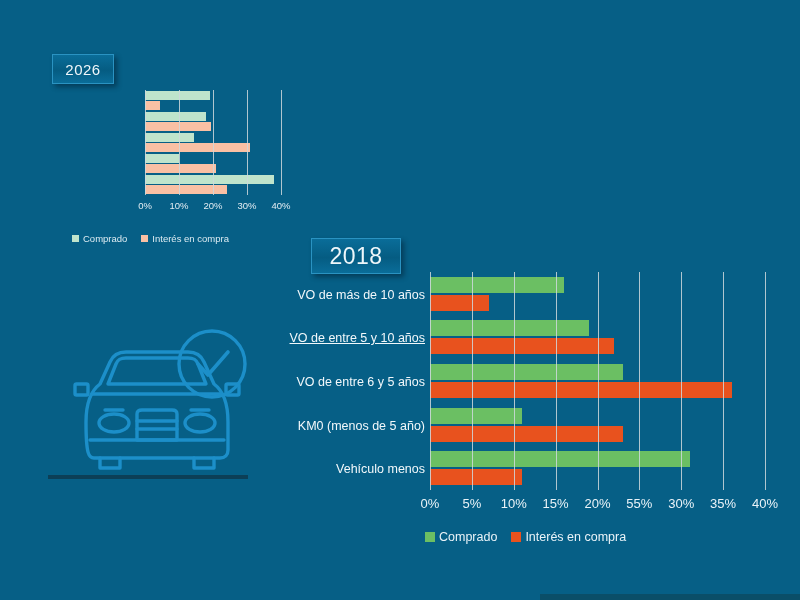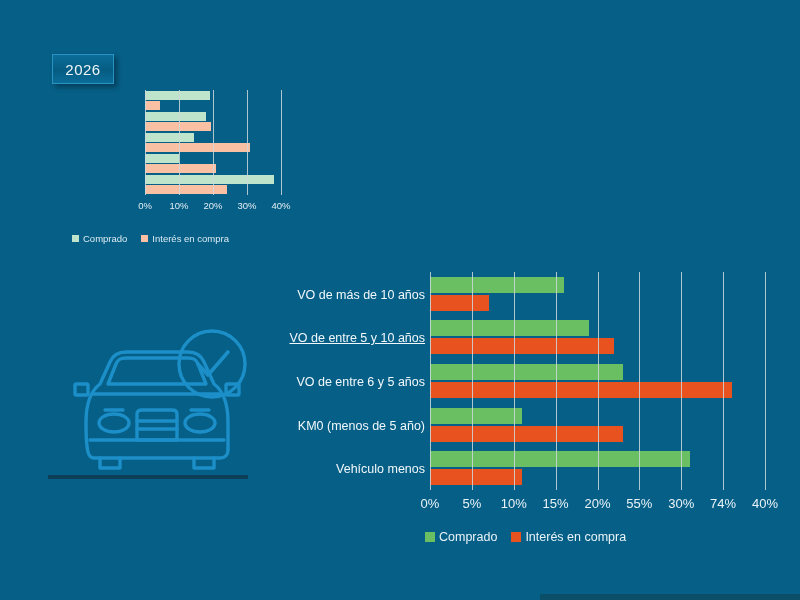--- a/index.html
+++ b/index.html
@@ -161,20 +161,21 @@
 
       <g>
         <circle cx="164" cy="42" r="33" fill="none" stroke="#1c8fc9" stroke-width="3.4"></circle>
         <path d="M150 42 L160 53 L180 30" fill="none" stroke="#1c8fc9" stroke-width="3.6" stroke-linecap="round" stroke-linejoin="round"></path>
       </g>
 
       <line x1="-8" y1="155" x2="200" y2="155" stroke="#0c3f57" stroke-width="4"></line>
     </svg>
   </div>
 
+  <div class="year-box" id="year-2018">2018</div>
 
   <div class="chart" id="chart-2018">
     <div class="plot">
       <div class="rows">
           <div class="rowgrp" style="top: 4.8px; height: 34px;">
             <div class="bar" title="Comprado: 16%" style="top: 0px; width: 134px; background: rgb(107, 191, 99);"></div>
             <div class="bar" title="Interés en compra: 7%" style="top: 18px; width: 58.625px; background: rgb(232, 82, 30);"></div>
           </div>
           <div class="rowgrp" style="top: 48.4px; height: 34px;">
             <div class="bar" title="Comprado: 19%" style="top: 0px; width: 159.125px; background: rgb(107, 191, 99);"></div>
@@ -213,21 +214,21 @@
           <span>Interés en compra</span>
         </div>
       </div>
   <div class="xtick" style="left: 128px;">0%</div>
       <div class="xtick" style="left: 169.875px;">5%</div>
       <div class="xtick" style="left: 211.75px;">10%</div>
       <div class="xtick" style="left: 253.625px;">15%</div>
       <div class="xtick" style="left: 295.5px;">20%</div>
       <div class="xtick" style="left: 337.375px;">55%</div>
       <div class="xtick" style="left: 379.25px;">30%</div>
-      <div class="xtick" style="left: 421.125px;">74%</div>
+      <div class="xtick" style="left: 421.125px;">35%</div>
       <div class="xtick" style="left: 463px;">40%</div>
       <div class="catlabel" style="top: 16.8px; text-align: right;">VO de más de 10 años</div>
       <div class="catlabel" style="top: 60.4px; text-decoration: underline;">VO de entre 5 y 10 años</div>
       <div class="catlabel" style="top: 104px;">VO de entre 6 y 5 años</div>
       <div class="catlabel" style="top: 147.6px;">KM0 (menos de 5 año)</div>
       <div class="catlabel" style="top: 191.2px;">Vehículo menos</div>
     </div>
 
   <div class="bottom-strip-2"></div>
   <div class="bottom-strip"></div>

